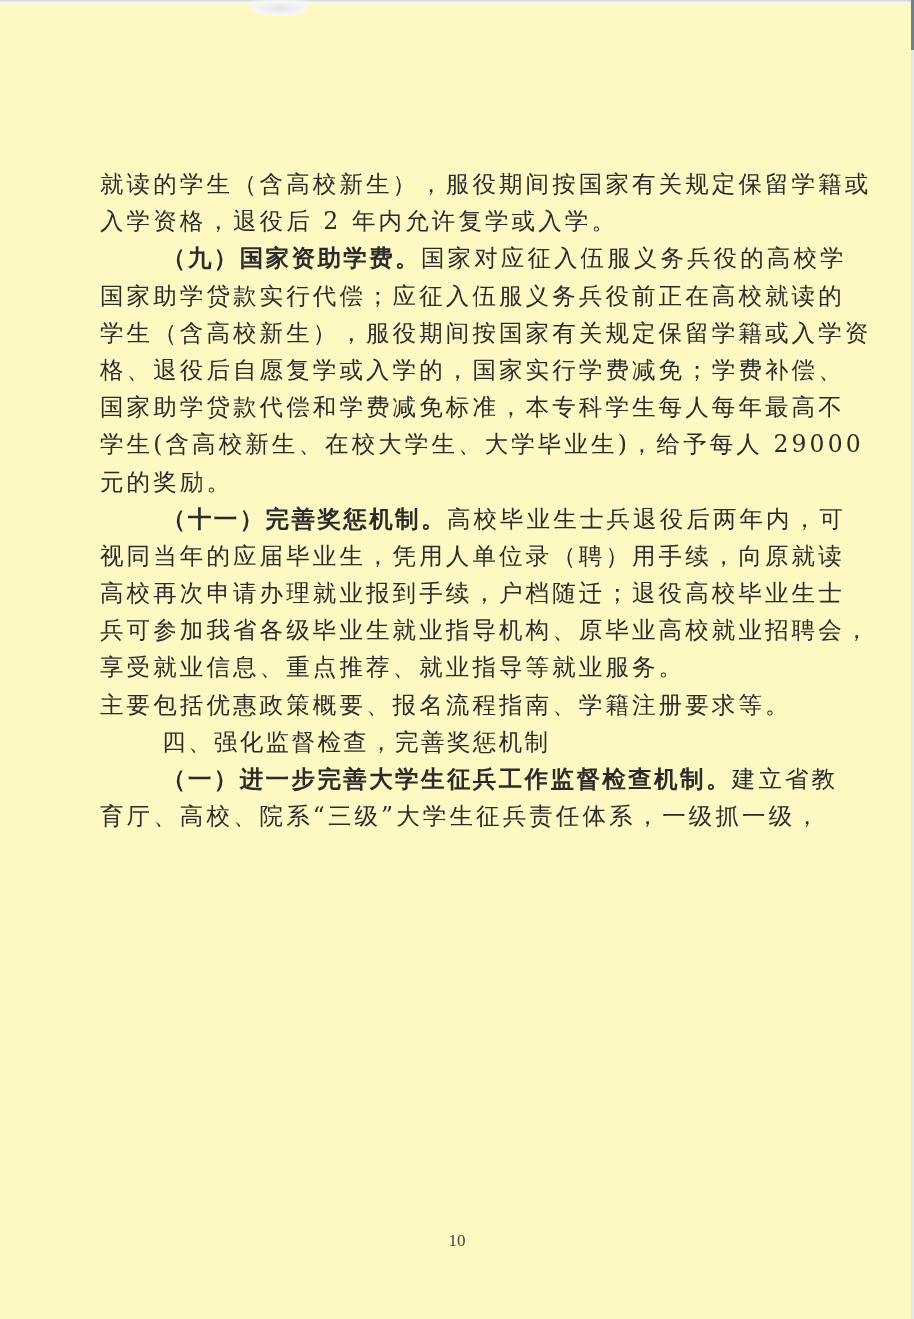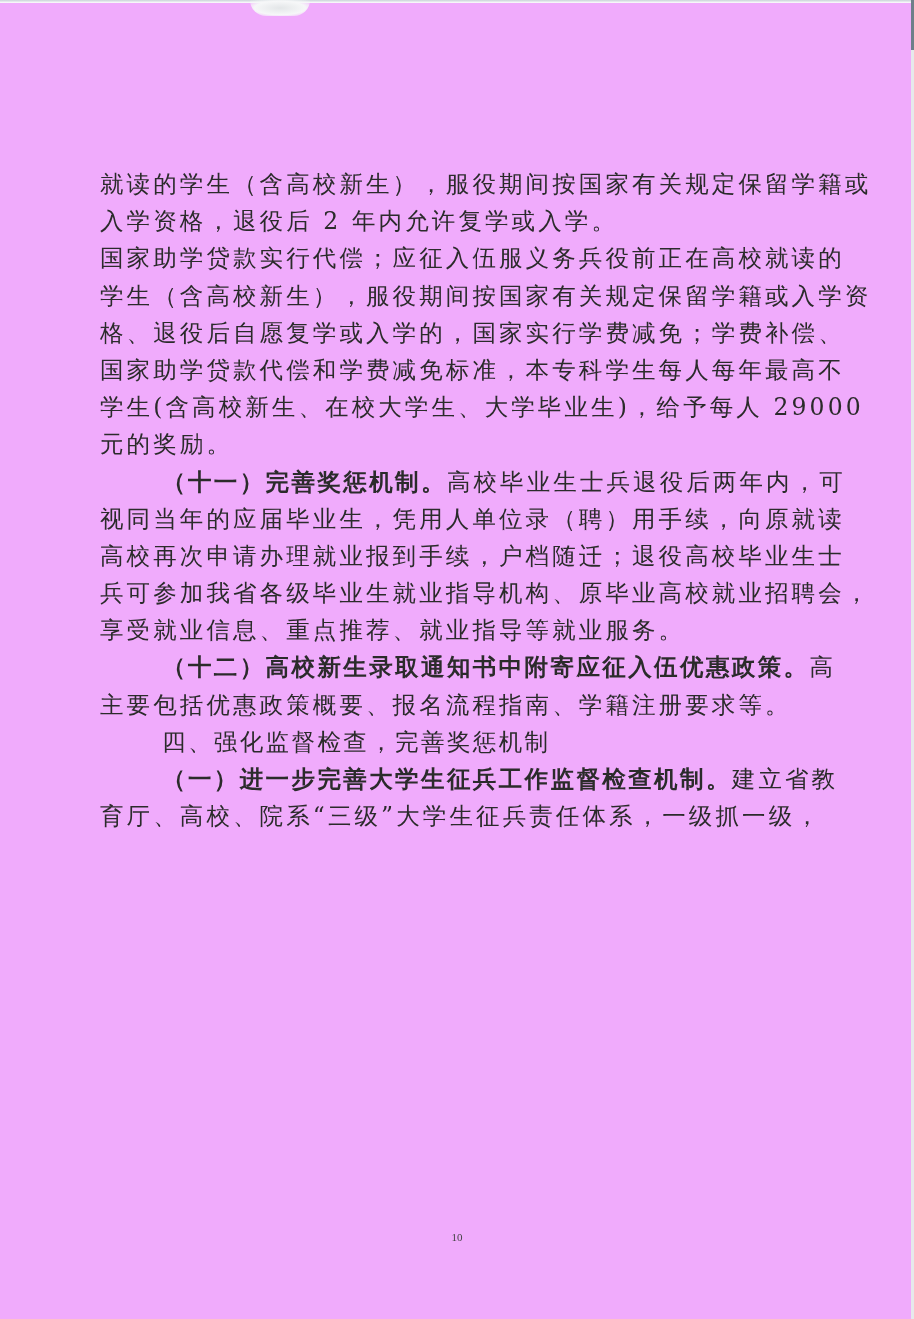--- a/index.html
+++ b/index.html
@@ -12,21 +12,21 @@
       height: 1319px;
       position: relative;
       overflow: hidden;
       font-family: "DejaVu Serif", "Liberation Serif", serif;
       color: #2b2b2b;
     }
     .page {
       position: absolute;
       left: 0; top: 0;
       width: 914px; height: 1319px;
-      background: #f0abfc;
+      background: #fef9c3;
     }
     .top-shadow {
       position: absolute;
       left: 0; top: 0;
       width: 914px; height: 3px;
       background: linear-gradient(#c9d3d8, #ffffff);
     }
     .top-smudge {
       position: absolute;
       left: 250px; top: 0;
@@ -75,21 +75,21 @@
     .heading {
       font-family: Liberation Sans, sans-serif;
       letter-spacing: 2.4px;
     }
     .page-number {
       position: absolute;
       left: 0;
       width: 914px;
       top: 1231px;
       text-align: center;
-      font-size: 11px;
+      font-size: 17px;
       font-family: "Liberation Serif", "DejaVu Serif", serif;
       color: #444;
     }
   </style>
 </head>
 <body>
 
 <div class="page">
   <div class="top-shadow"></div>
   <div class="top-smudge"></div>
@@ -97,41 +97,41 @@
   <div class="right-edge-lower"></div>
 
   <div class="content">
 
     <div>
       <div class="line">就读的学生（含高校新生），服役期间按国家有关规定保留学籍或</div>
       <div class="line last">入学资格，退役后 2 年内允许复学或入学。</div>
     </div>
 
     <div>
+      <div class="line indent"><span class="bold">（九）国家资助学费。</span><span>国家对应征入伍服义务兵役的高校学</span></div>
       <div class="line">国家助学贷款实行代偿；应征入伍服义务兵役前正在高校就读的</div>
       <div class="line">学生（含高校新生），服役期间按国家有关规定保留学籍或入学资</div>
       <div class="line">格、退役后自愿复学或入学的，国家实行学费减免；学费补偿、</div>
       <div class="line">国家助学贷款代偿和学费减免标准，本专科学生每人每年最高不</div>
     </div>
 
     <div>
       <div class="line">学生(含高校新生、在校大学生、大学毕业生)，给予每人 29000</div>
       <div class="line last">元的奖励。</div>
     </div>
 
     <div>
       <div class="line indent"><span class="bold">（十一）完善奖惩机制。</span><span>高校毕业生士兵退役后两年内，可</span></div>
       <div class="line">视同当年的应届毕业生，凭用人单位录（聘）用手续，向原就读</div>
       <div class="line">高校再次申请办理就业报到手续，户档随迁；退役高校毕业生士</div>
       <div class="line">兵可参加我省各级毕业生就业指导机构、原毕业高校就业招聘会，</div>
       <div class="line last">享受就业信息、重点推荐、就业指导等就业服务。</div>
     </div>
 
     <div>
-      <div class="line indent"><span class="bold">（十二）高校新生录取通知书中附寄应征入伍优惠政策。</span><span>高</span></div>
       <div class="line last">主要包括优惠政策概要、报名流程指南、学籍注册要求等。</div>
     </div>
 
     <div class="line indent last heading">四、强化监督检查，完善奖惩机制</div>
 
     <div>
       <div class="line indent"><span class="bold">（一）进一步完善大学生征兵工作监督检查机制。</span><span>建立省教</span></div>
       <div class="line">育厅、高校、院系“三级”大学生征兵责任体系，一级抓一级，</div>
     </div>
 

